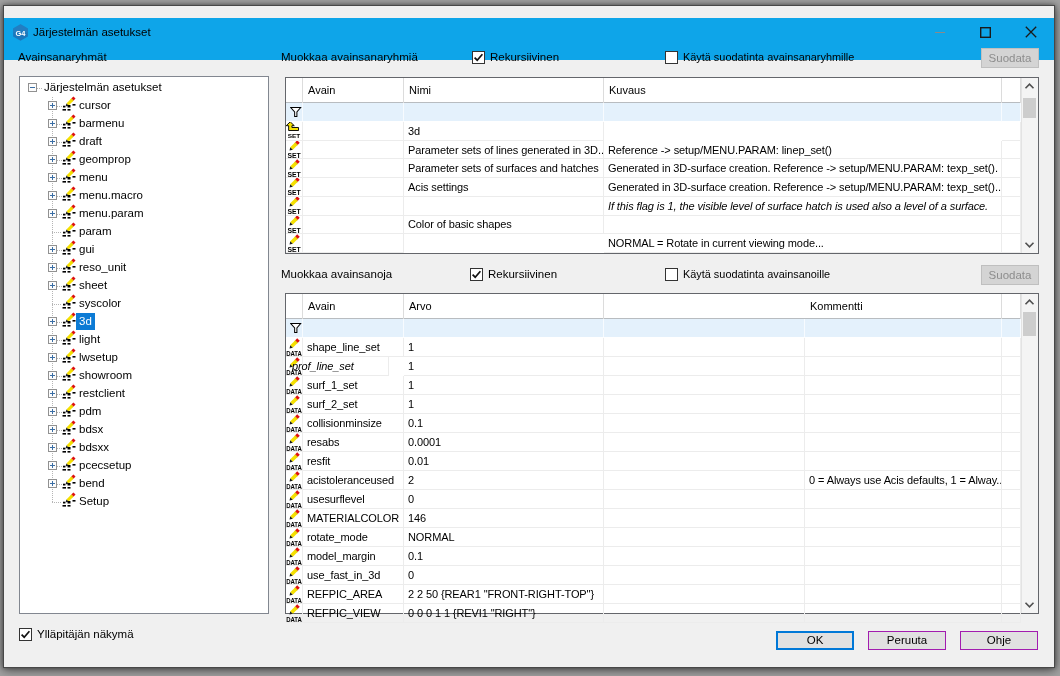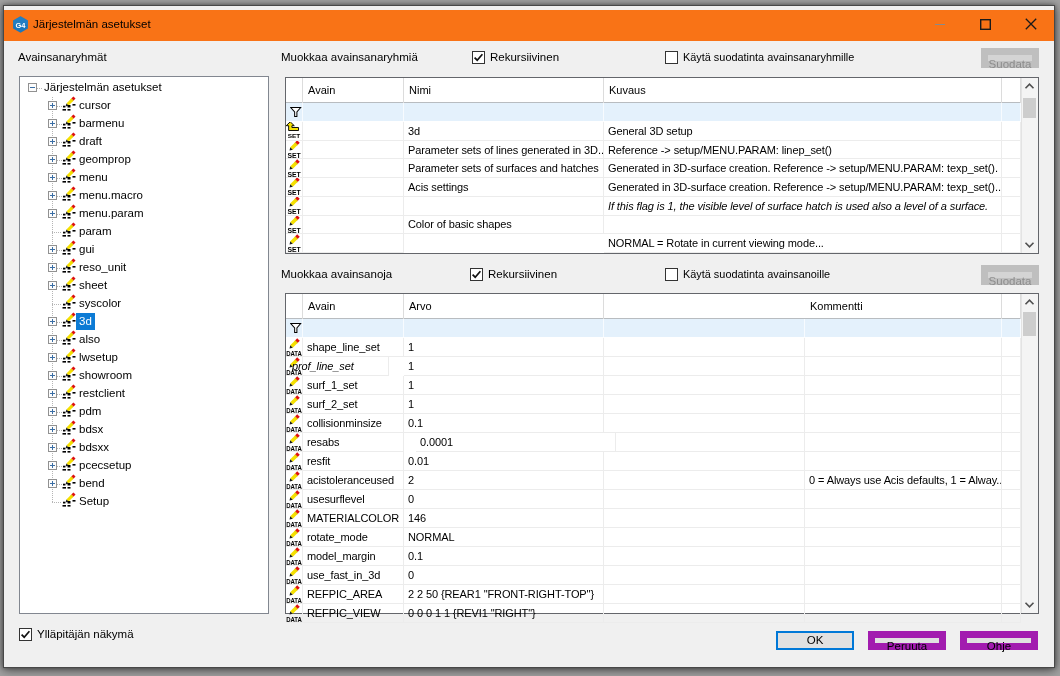--- a/index.html
+++ b/index.html
@@ -1,31 +1,31 @@
 <!DOCTYPE html>
 <html><head><meta charset="utf-8"><style>
 html,body{margin:0;padding:0}
 body{width:1060px;height:676px;overflow:hidden;position:relative;
  background:#a2a2a2;font-family:"Liberation Sans",sans-serif;font-size:11.5px;color:#000}
 #win{position:absolute;left:3px;top:5px;width:1050px;height:661px;background:#f0f0f0;
  border:1px solid #484848;box-shadow:0 2px 10px rgba(0,0,0,.55), 0 0 4px rgba(0,0,0,.35)}
-#tbar{position:absolute;left:0;top:4px;width:100%;height:31px;background:#f97316}
+#tbar{position:absolute;left:0;top:12px;width:100%;height:42px;background:#0ea5e9}
 .lbl{position:absolute;white-space:nowrap}
 .grid{position:absolute;background:#fff;border:1px solid #64666b;font-size:11px;box-sizing:border-box}
 .ghead{position:absolute;left:0;top:0;right:0;background:#fff;border-bottom:1px solid #b8bcc0;box-sizing:border-box}
 .hcell{position:absolute;top:0;padding-left:5px;border-right:1px solid #dcdcdc;box-sizing:border-box}
 .frow{position:absolute;left:0;right:0;background:#e4f1fc}
 .grow{position:absolute;left:0;right:0}
 .cell{position:absolute;top:0;bottom:0;border-right:1px solid #ececec;border-bottom:1px solid #ececec;box-sizing:border-box;
  padding:0 0 0 4px;white-space:nowrap;overflow:hidden;display:flex;align-items:center;letter-spacing:-0.1px}
 .fcell{border-right:1px solid #f7fbff;border-bottom:1px solid #fff}
 .sb{position:absolute;top:0;bottom:0;background:#f4f4f4;border-left:1px solid #e3e3e3;box-sizing:border-box}
 .sb .ar{position:absolute;left:-1px;height:17px}
 .sb .th{position:absolute;left:1px;width:13px;background:#cdcdcd}
-.btn{position:absolute;background:#e1e1e1;border:7px solid #a21caf;text-align:center;box-sizing:border-box}
+.btn{position:absolute;background:#e1e1e1;border:1px solid #a21caf;text-align:center;box-sizing:border-box}
 .btn.dis{color:#8d8d8d;background:#d4d4d4;border-color:#bfbfbf}
 .tree-lb{position:absolute;white-space:nowrap;line-height:15px}
 .dot{position:absolute;background-image:repeating-linear-gradient(to right,#b5b5b5 0 1px,transparent 1px 2px);height:1px}
 .dotv{position:absolute;background-image:repeating-linear-gradient(to bottom,#b5b5b5 0 1px,transparent 1px 2px);width:1px}
 .pm{position:absolute;width:9px;height:9px;background:#fcfcfc;border:1px solid #919191;box-sizing:border-box}
 .pm:before,.pm:after{content:"";position:absolute;background:#3a6ea5}
 .pm:before{left:1px;right:1px;top:3px;height:1px}
 .pm.plus:after{top:1px;bottom:1px;left:3px;width:1px}
 svg{display:block}
 </style></head><body>
@@ -287,21 +287,21 @@
           <rect x="6.5" y="2.7" width="3.0" height="6.8" fill="#f5e000"></rect>
           <rect x="6.5" y="2.7" width="3.0" height="1.2" fill="#e8d000"></rect>
           <polygon points="6.5,9.5 9.5,9.5 8.0,12.3" fill="#1b1b1b"></polygon>
         </g>
         <rect x="1" y="9.7" width="2.4" height="1.8" fill="#000"></rect>
         <rect x="0.5" y="13" width="3.5" height="1.6" fill="#000"></rect>
         <rect x="5.5" y="9" width="3" height="2.5" fill="#000"></rect>
         <rect x="5.5" y="13" width="3" height="1.6" fill="#000"></rect>
         <rect x="10.5" y="8" width="3" height="1.6" fill="#000"></rect>
       </svg>
-      <div class="tree-lb" style="left:59px;top:255.0px">also</div>
+      <div class="tree-lb" style="left:59px;top:255.0px">light</div>
       <div class="pm plus" style="left:28px;top:276.0px"></div>
       <div class="dot" style="left:37px;top:280.5px;width:5px"></div>
       <svg width="15" height="16" viewBox="0 0 15 16" style="position:absolute;left:42px;top:271px">
         <g transform="rotate(45 8.0 6.0)">
           <rect x="6.5" y="-0.3" width="3.0" height="3.0" fill="#dd1111"></rect>
           <rect x="6.5" y="2.7" width="3.0" height="6.8" fill="#f5e000"></rect>
           <rect x="6.5" y="2.7" width="3.0" height="1.2" fill="#e8d000"></rect>
           <polygon points="6.5,9.5 9.5,9.5 8.0,12.3" fill="#1b1b1b"></polygon>
         </g>
         <rect x="1" y="9.7" width="2.4" height="1.8" fill="#000"></rect>
@@ -460,21 +460,20 @@
       </div>
       <div class="grow" style="top:44.00px;height:18.71px;right:17px">
         <div class="cell" style="left:0px;width:17px;padding-left:0;justify-content:center;">
           <svg width="17" height="19" viewBox="0 0 17 19">
             <polygon points="4.5,0.3 8.8,4.4 6.3,4.4 6.3,6.3 13.3,6.3 13.3,9.5 2.8,9.5 2.8,4.4 0.2,4.4" fill="#f5e000" stroke="#000" stroke-width="1"></polygon>
             <text x="2" y="18" font-size="6.6" font-weight="bold" textLength="13" lengthAdjust="spacingAndGlyphs" font-family="Liberation Sans" fill="#000">SET</text>
           </svg>
         </div>
         <div class="cell" style="left:17px;width:101px;"></div>
         <div class="cell" style="left:118px;width:200px;">3d</div>
-        <div class="cell" style="left:318px;width:398px;">General 3D setup</div>
         <div class="cell" style="left:716px;width:19px"></div>
       </div>
       <div class="grow" style="top:62.71px;height:18.71px;right:17px">
         <div class="cell" style="left:0px;width:17px;padding-left:0;justify-content:center;">
           <svg width="16" height="19" viewBox="0 0 16 19">
             <g transform="rotate(45 8.0 6.0)">
               <rect x="6.2" y="-0.3" width="3.6" height="3.0" fill="#dd1111"></rect>
               <rect x="6.2" y="2.7" width="3.6" height="6.8" fill="#f5e000"></rect>
               <rect x="6.2" y="2.7" width="3.6" height="1.2" fill="#e8d000"></rect>
               <polygon points="6.2,9.5 9.8,9.5 8.0,12.3" fill="#1b1b1b"></polygon>
@@ -697,21 +696,21 @@
             <g transform="rotate(45 8.0 6.0)">
               <rect x="6.2" y="-0.3" width="3.6" height="3.0" fill="#dd1111"></rect>
               <rect x="6.2" y="2.7" width="3.6" height="6.8" fill="#f5e000"></rect>
               <rect x="6.2" y="2.7" width="3.6" height="1.2" fill="#e8d000"></rect>
               <polygon points="6.2,9.5 9.8,9.5 8.0,12.3" fill="#1b1b1b"></polygon>
             </g>
             <text x="0.25" y="18" font-size="6.6" font-weight="bold" textLength="15.5" lengthAdjust="spacingAndGlyphs" font-family="Liberation Sans" fill="#000">DATA</text>
           </svg>
         </div>
         <div class="cell" style="left:17px;width:101px;">resabs</div>
-        <div class="cell" style="left:130px;width:200px;">0.0001</div>
+        <div class="cell" style="left:118px;width:200px;">0.0001</div>
         <div class="cell" style="left:318px;width:201px;"></div>
         <div class="cell" style="left:519px;width:197px;"></div>
         <div class="cell" style="left:716px;width:19px"></div>
       </div>
       <div class="grow" style="top:158.00px;height:19.00px;right:32px">
         <div class="cell" style="left:0px;width:17px;padding-left:0;justify-content:center;">
           <svg width="16" height="19" viewBox="0 0 16 19">
             <g transform="rotate(45 8.0 6.0)">
               <rect x="6.2" y="-0.3" width="3.6" height="3.0" fill="#dd1111"></rect>
               <rect x="6.2" y="2.7" width="3.6" height="6.8" fill="#f5e000"></rect>

